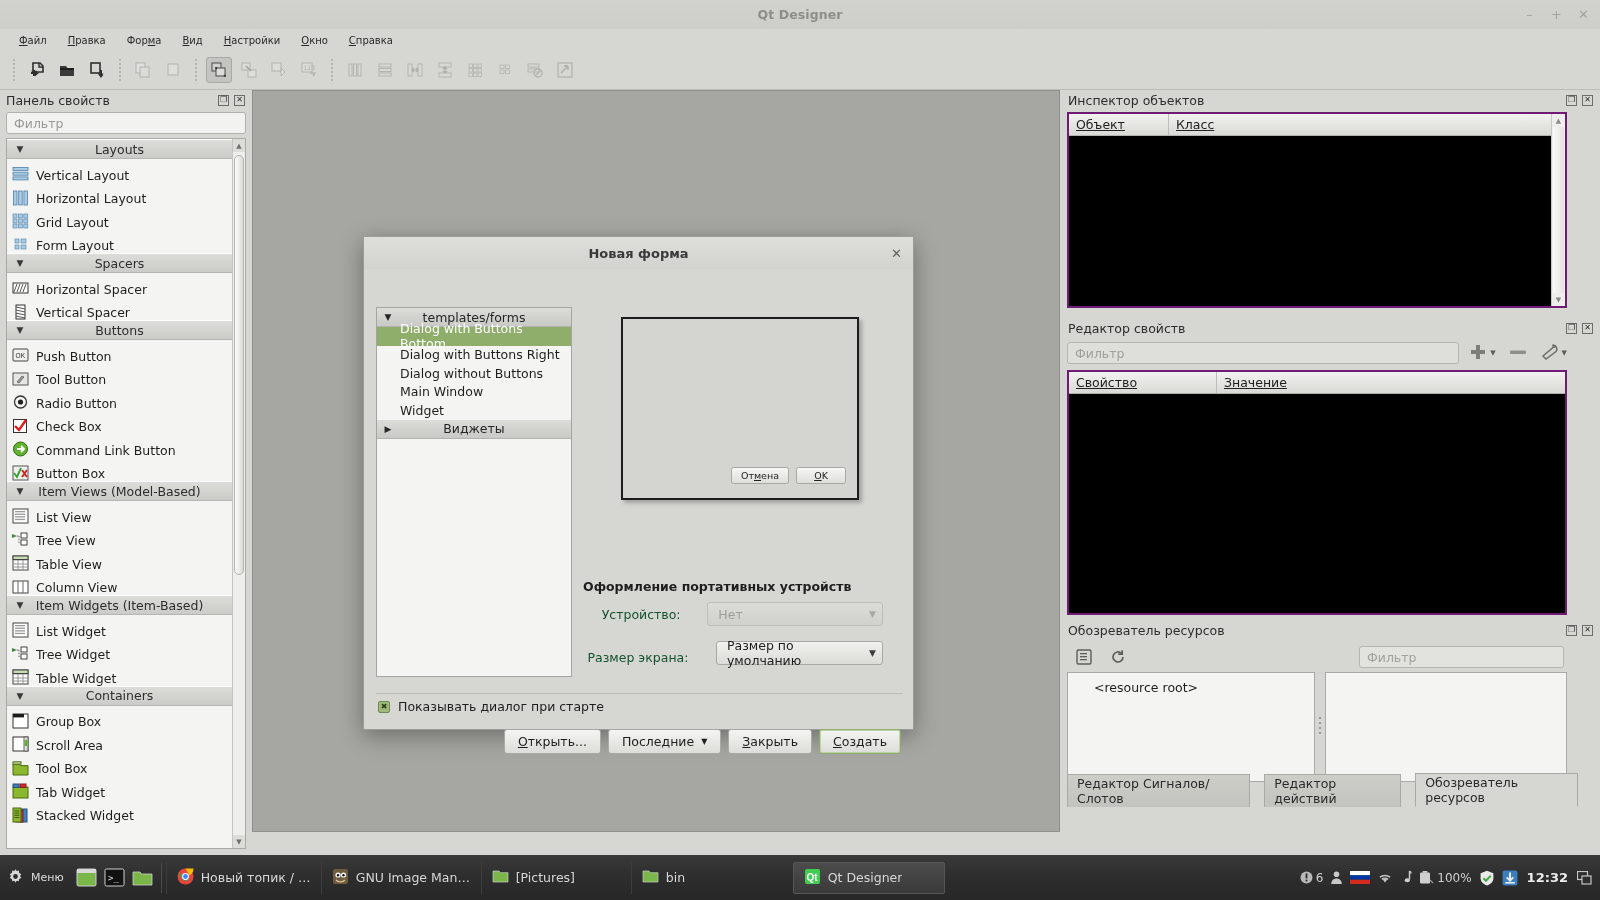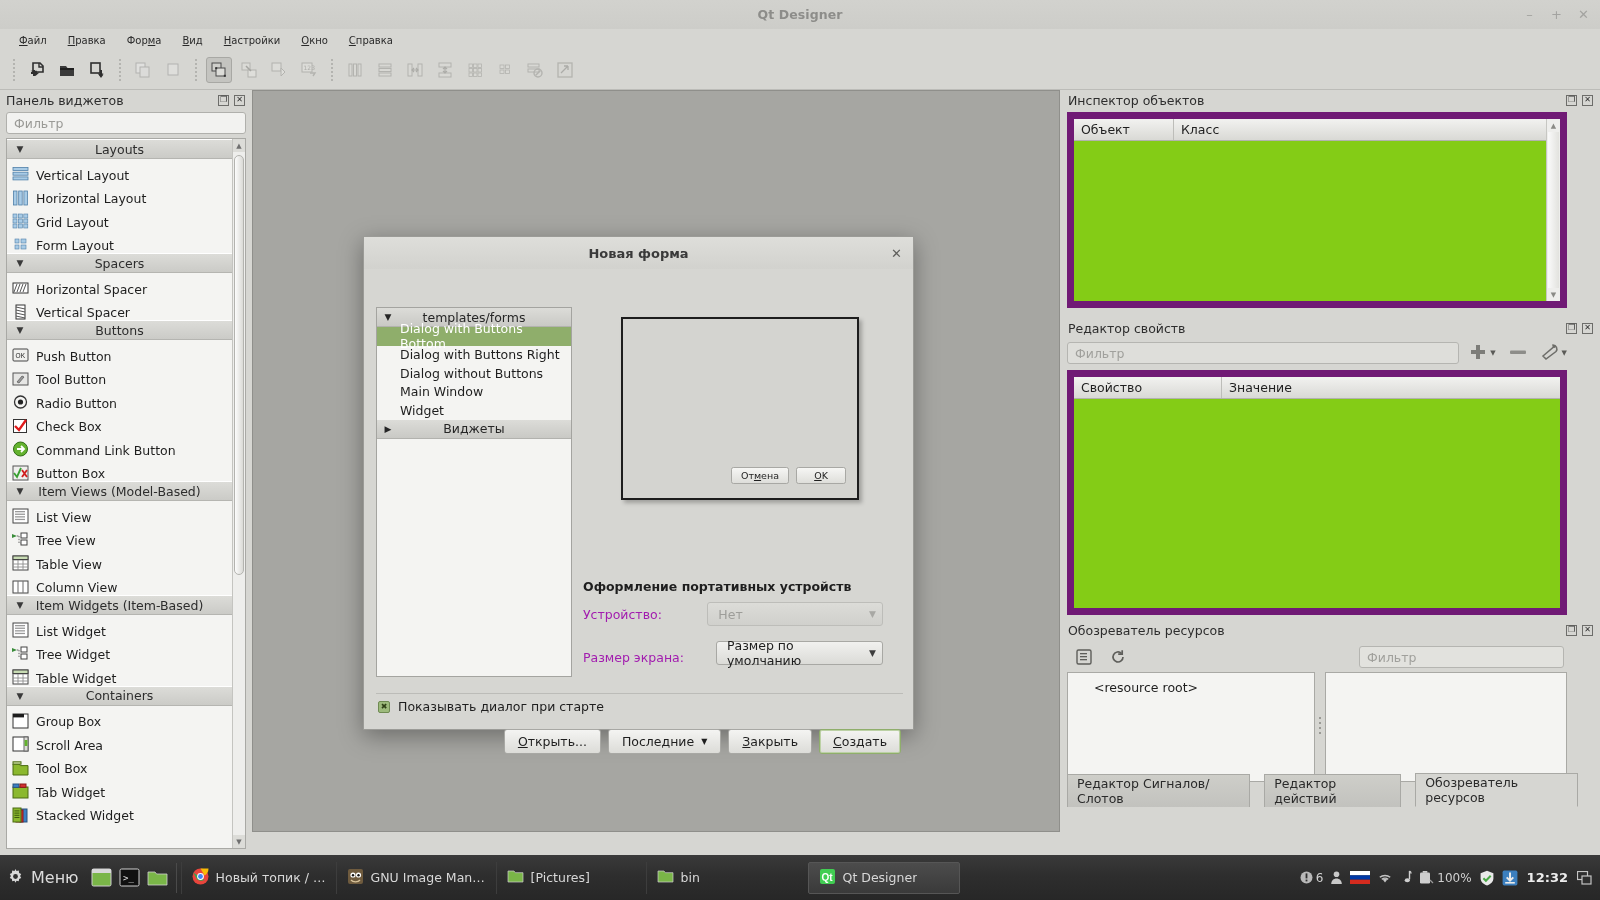--- a/index.html
+++ b/index.html
@@ -77,21 +77,21 @@
                     background:linear-gradient(to right,#fcfcfc,#dadad6); border:1px solid #b3b3af; }
   .wscroll .dn { position:absolute; bottom:0; left:0; right:0; }
 
   
   .canvas { position:absolute; left:252px; top:0; width:808px; height:742px; background:#a6a6a2;
             border:1px solid #8f8f8b; }
 
   
   .rightdock { position:absolute; left:1062px; top:0; width:538px; height:765px; background:#d6d6d2; }
   .panel { position:absolute; left:0; width:538px; }
-  .tblview { background:#84cc16; border:7px solid #701a75; position:relative; overflow:hidden; }
+  .tblview { background:#000000; border:2px solid #701a75; position:relative; overflow:hidden;text-decoration:underline; }
   .thead { display:flex; height:22px; background:linear-gradient(to bottom,#f2f2f0,#d9d9d5);
            border-bottom:1px solid #b2b2ae; }
   .th { display:flex; align-items:center; padding-left:7px; font-size:12.5px; color:#1e1e1e;
         border-right:1px solid #bdbdb9; }
   .vscroll { position:absolute; right:0; top:0; width:14px; height:100%; background:#eeeeec;
              border-left:1px solid #c7c7c3; }
   .vscroll .up,.vscroll .dn { height:13px; display:flex; align-items:center; justify-content:center;
                                font-size:7px; color:#8a8a86; }
   .vscroll .dn { position:absolute; bottom:0; left:0; right:0; }
   .vscroll .track { position:absolute; top:13px; bottom:13px; left:1px; right:1px;
@@ -136,21 +136,21 @@
 
   .preview { position:absolute; left:257px; top:48px; width:238px; height:183px;
              background:#d4d4d0; border:2px solid #1d1d1d; box-shadow:3px 3px 4px rgba(0,0,0,.25);padding-left:36px; }
   .pbtns { position:absolute; right:11px; bottom:14px; display:flex; gap:7px; }
   .pbtn { height:17px; min-width:50px; padding:0 9px; font-size:9.5px; color:#1e1e1e;
           background:linear-gradient(to bottom,#f6f6f4,#dedeDa); border:1px solid #a8a8a4; border-radius:2.5px;
           display:flex; align-items:center; justify-content:center; cursor:pointer; }
 
   .grp-title { position:absolute; left:219px; top:310px; font-size:12.5px; font-weight:700; color:#1e1e1e; }
   .frow { position:absolute; display:flex; align-items:center; }
-  .frow .flabel { font-size:12.5px; color:#a21caf; text-align:left; }
+  .frow .flabel { font-size:12.5px; color:#14532d; text-align:center; }
   .combo { height:24px; background:linear-gradient(to bottom,#f1f1ef,#dbdbd7); border:1px solid #a8a8a4;
            border-radius:3px; display:flex; align-items:center; padding:0 6px 0 10px; font-size:12.5px;
            color:#1e1e1e; cursor:pointer; }
   .combo.disabled { background:linear-gradient(to bottom,#dcdcd8,#d0d0cc); color:#9d9d99; border-color:#bdbdb9; }
   .combo .cval { flex:1; }
   .combo .carrow { font-size:9px; color:#3d3d3d; padding-left:8px; }
   .combo.disabled .carrow { color:#a8a8a4; }
 
   .dlg-sep { position:absolute; left:12px; right:12px; top:424px; height:1px; background:#bcbcb8; }
   .chkrow { position:absolute; left:14px; top:430px; display:flex; align-items:center; gap:8px; }
@@ -163,21 +163,21 @@
           background:linear-gradient(to bottom,#f4f4f2,#dcdcd8); border:1px solid #a8a8a4; border-radius:3px;
           display:flex; align-items:center; gap:7px; cursor:pointer; }
   .dbtn.def { border-color:#8fae6b; box-shadow:0 0 0 1px #bcd1a5 inset; }
   .dbtn u { text-decoration:underline; }
 
   
   .taskbar { position:absolute; left:0; top:855px; width:1600px; height:45px;
              background:linear-gradient(to bottom,#3a3a3a 0%,#2e2e2e 45%,#272727 100%);
              display:flex; align-items:center; }
   .tb-menu { display:flex; align-items:center; gap:7px; padding:0 9px 0 7px; height:45px; cursor:pointer; }
-  .tb-menu .mlabel { color:#dcdcdc; font-size:16px; }
+  .tb-menu .mlabel { color:#dcdcdc; font-size:11px; }
   .launcher { width:22px; height:22px; display:flex; align-items:center; justify-content:center;
               margin:0 3px; cursor:pointer; }
   .tb-div { width:1px; height:30px; background:#4a4a4a; margin:0 4px; }
   .task { height:32px; display:flex; align-items:center; gap:7px; padding:0 10px; min-width:150px;
           color:#d8d8d8; font-size:12.5px; cursor:pointer; border-left:1px solid #3d3d3d; }
   .task.active { background:linear-gradient(to bottom,#4c4c4c,#3a3a3a); border:1px solid #565656;
                  border-radius:2px; }
   .task .tname { overflow:hidden; white-space:nowrap; text-overflow:ellipsis; }
   .tray { margin-left:auto; display:flex; align-items:center; gap:7px; padding-right:8px; height:45px; }
   .tray .ti { display:flex; align-items:center; gap:3px; color:#d0d0d0; font-size:12px; cursor:pointer; }
@@ -340,21 +340,21 @@
           <rect x="3" y="3" width="14" height="14" fill="none" stroke="#8a8a86" stroke-width="1.3"></rect>
           <path d="M13 6l-7 7M13 6h-4M13 6v4" stroke="#7a7a76" stroke-width="1.3" fill="none"></path>
         </svg>
     </div>
   </div>
 
   <div class="main">
 
     <div class="leftdock">
       <div class="dock-title">
-        <span class="t">Панель виджетов</span>
+        <span class="t">Панель свойств</span>
         <span class="dock-btns">
           <span class="dockbtn">❐</span>
           <span class="dockbtn">✕</span>
         </span>
       </div>
       <div class="filterbox">Фильтр</div>
 
       <div class="wlist">
         <div id="widget-groups" style="position:absolute;left:0;top:0;right:13px;">
             <div class="wcat">

